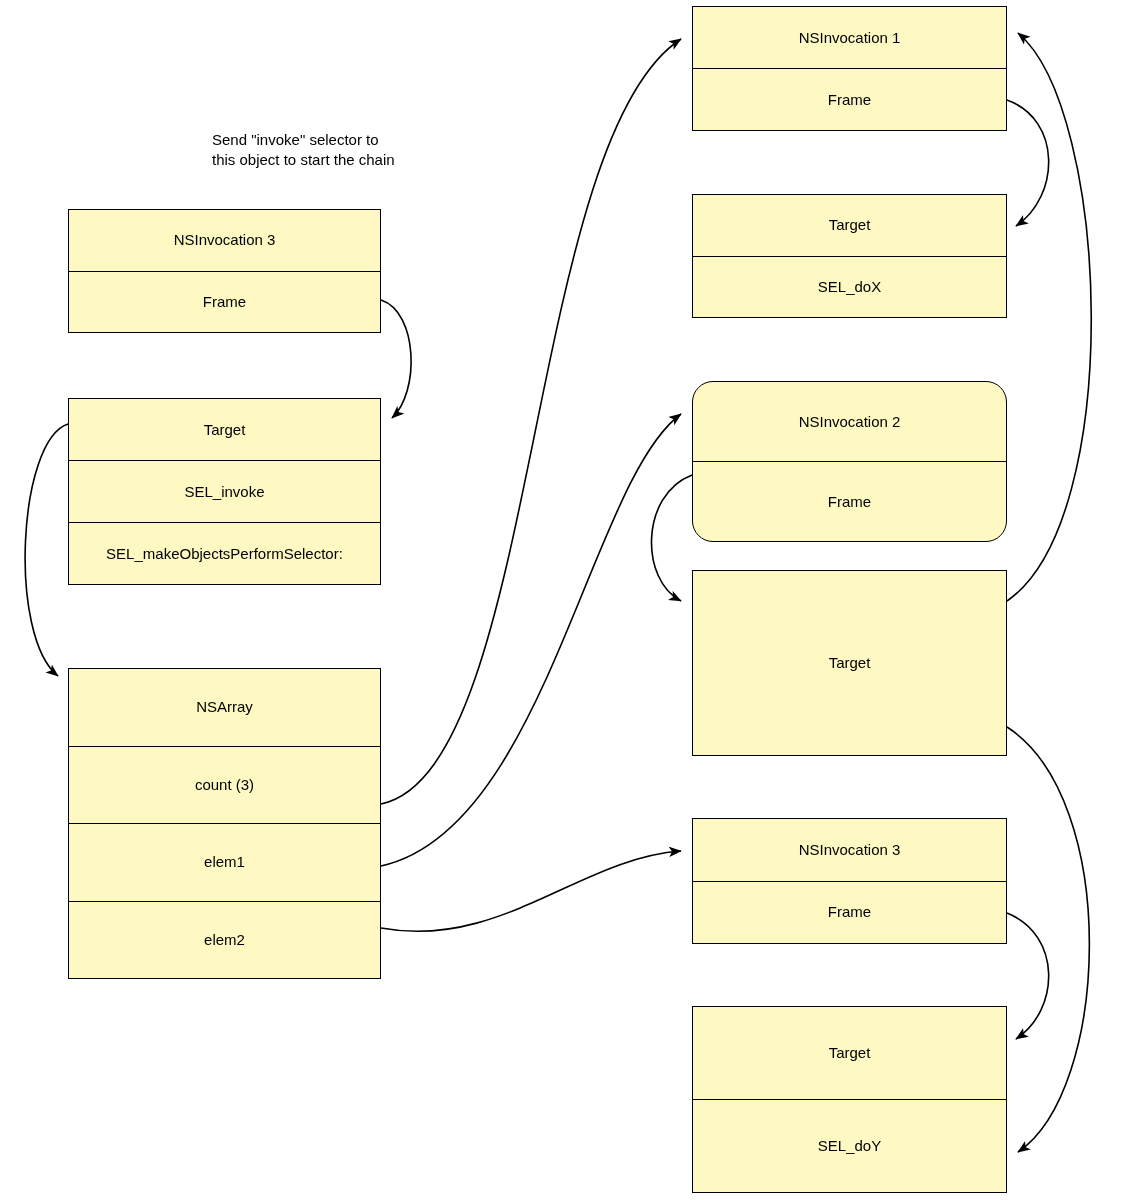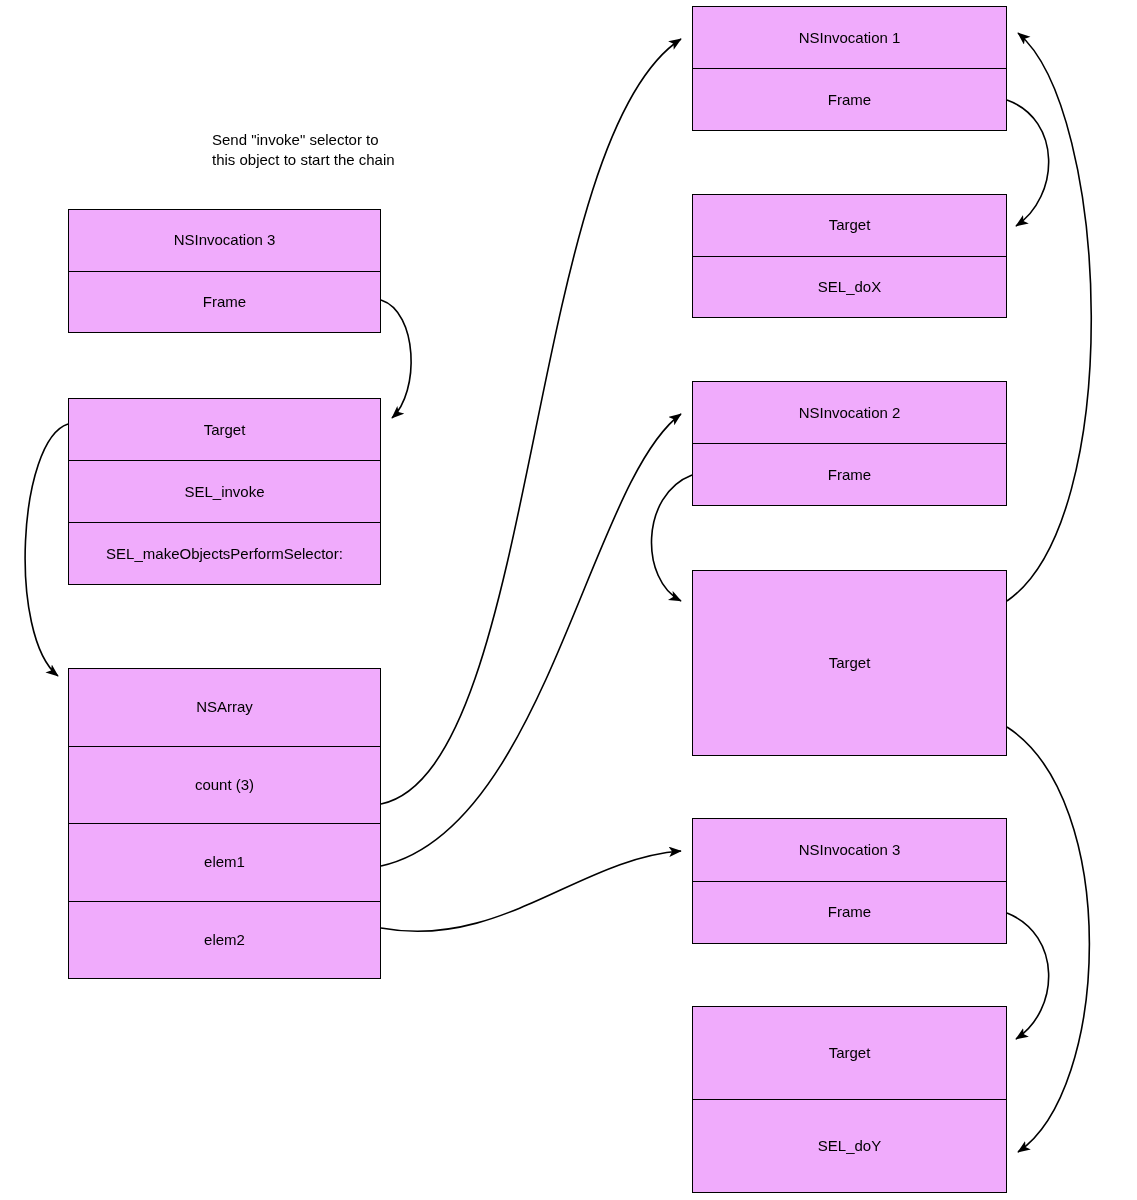--- a/index.html
+++ b/index.html
@@ -23,21 +23,21 @@
     left: 0;
     top: 0;
     width: 1137px;
     height: 1200px;
     pointer-events: none;
   }
   .node {
     position: absolute;
     box-sizing: border-box;
     border: 1px solid #000000;
-    background: #f0abfc;
+    background: #fef9c3;
     display: flex;
     flex-direction: column;
   }
   .row {
     box-sizing: border-box;
     flex: 1 1 auto;
     display: flex;
     align-items: center;
     justify-content: center;
     font-size: 15px;
@@ -101,21 +101,21 @@
         <div class="row">elem2</div>
       </div>
       <div class="node" style="left: 692px; top: 6px; width: 315px; height: 125px;">
         <div class="row">NSInvocation 1</div>
         <div class="row">Frame</div>
       </div>
       <div class="node" style="left: 692px; top: 194px; width: 315px; height: 124px;">
         <div class="row">Target</div>
         <div class="row">SEL_doX</div>
       </div>
-      <div class="node" style="left: 692px; top: 381px; width: 315px; height: 125px;">
+      <div class="node" style="left: 692px; top: 381px; width: 315px; height: 161px; border-radius: 21px;">
         <div class="row">NSInvocation 2</div>
         <div class="row">Frame</div>
       </div>
       <div class="node" style="left: 692px; top: 570px; width: 315px; height: 186px;">
         <div class="row">Target</div>
       </div>
       <div class="node" style="left: 692px; top: 818px; width: 315px; height: 126px;">
         <div class="row">NSInvocation 3</div>
         <div class="row">Frame</div>
       </div>

